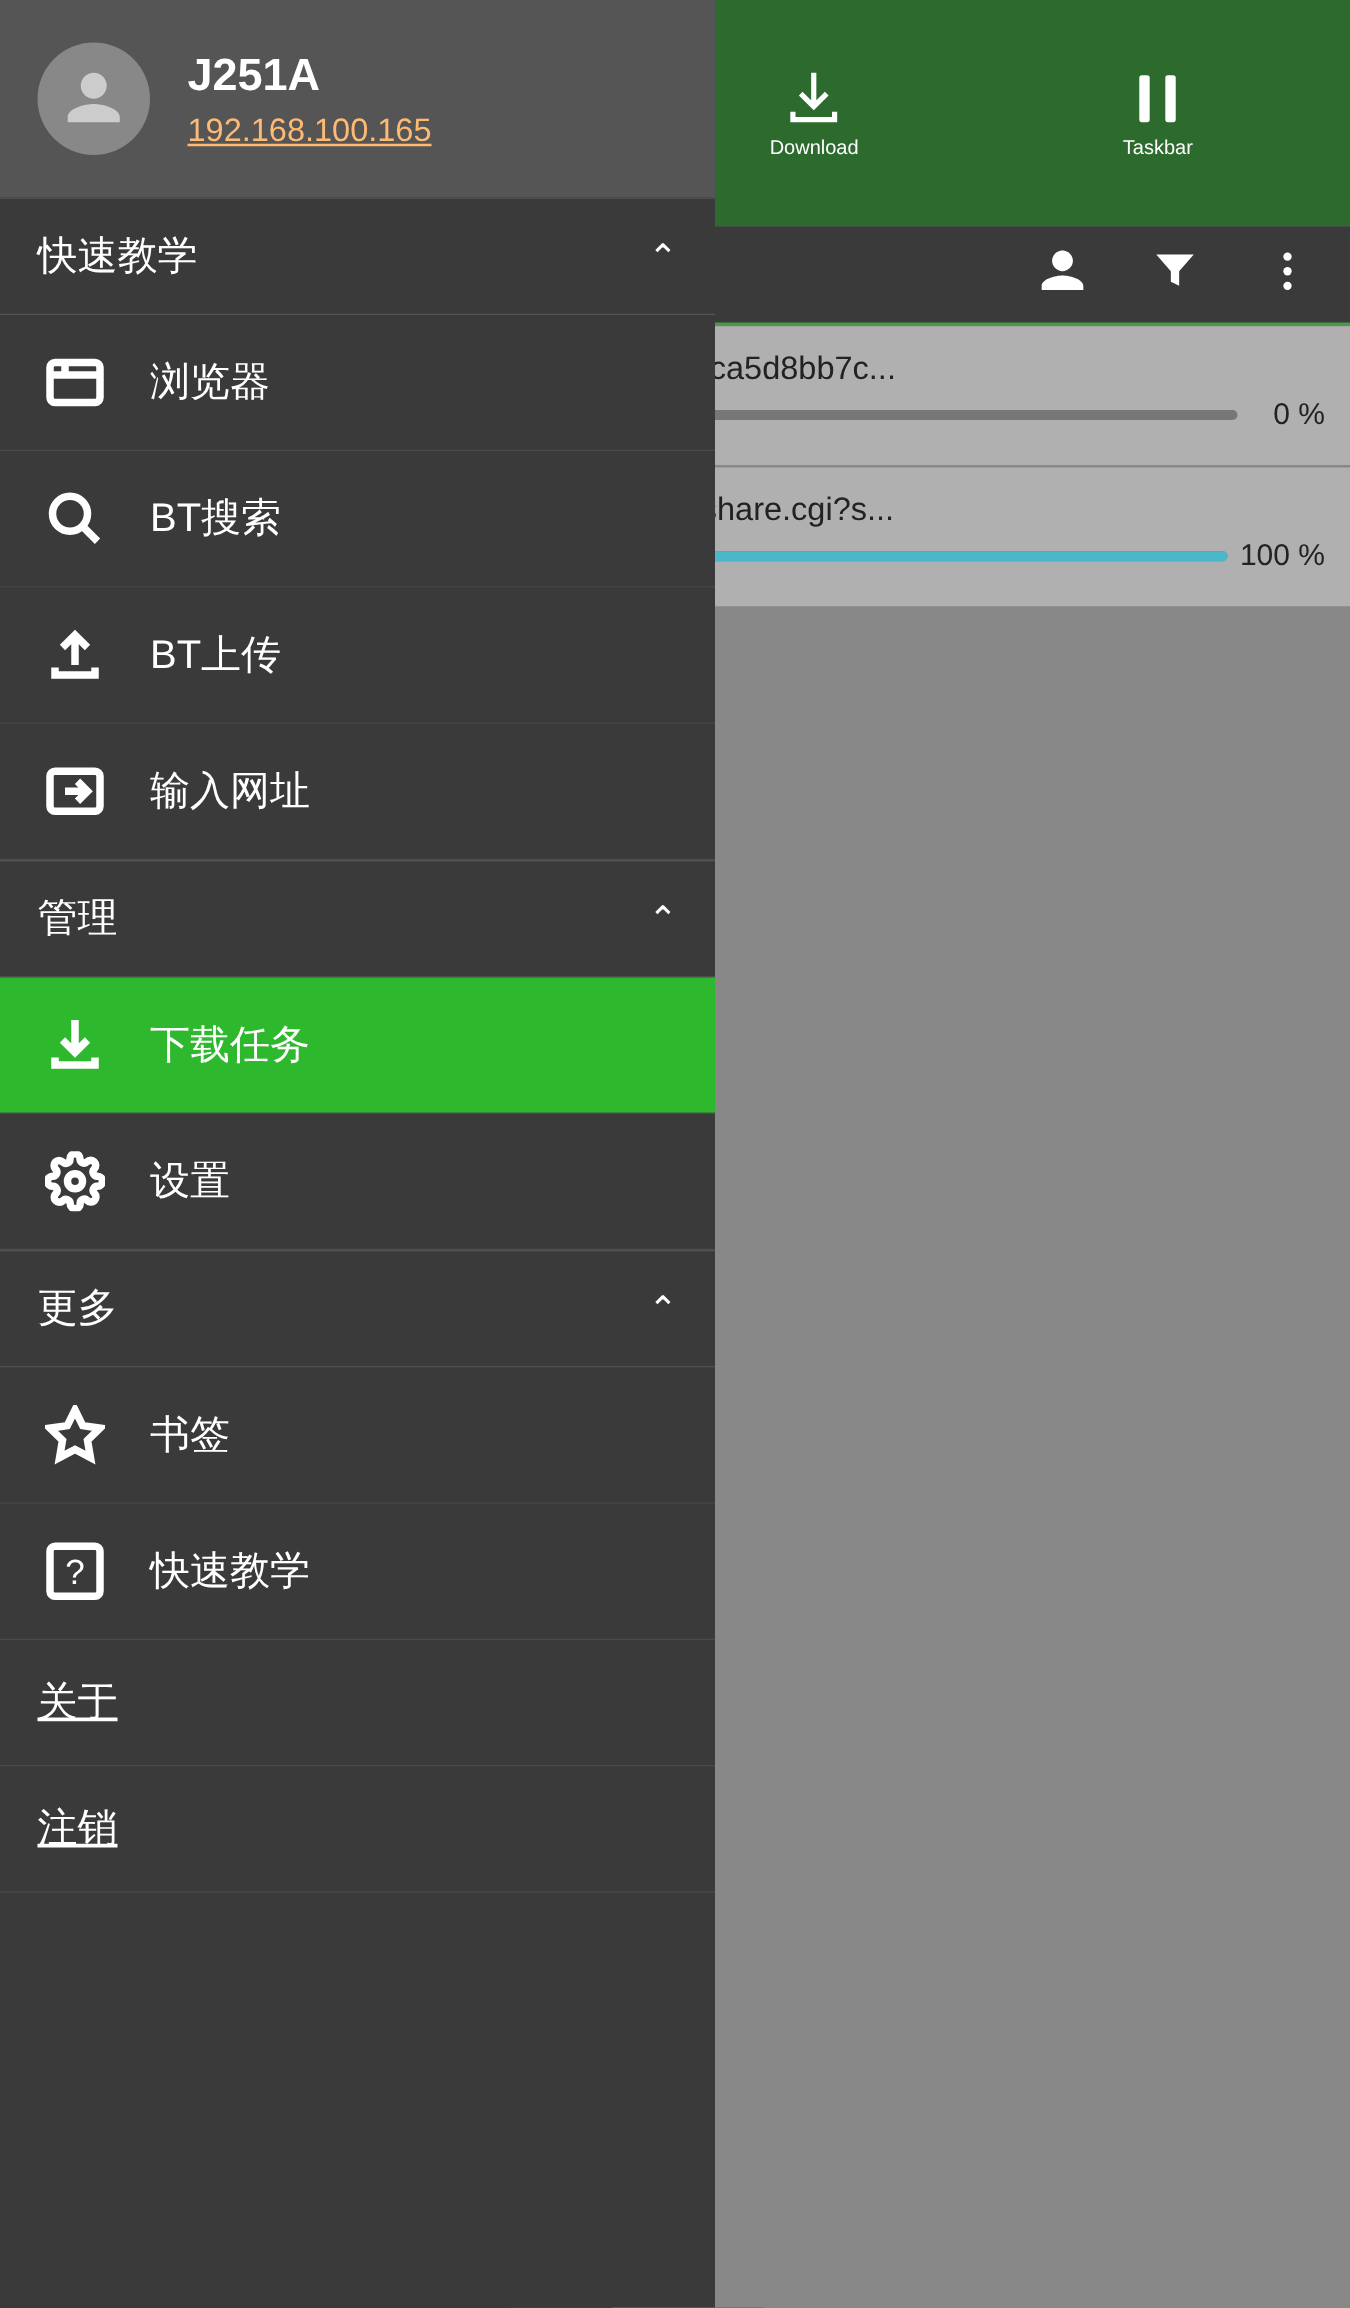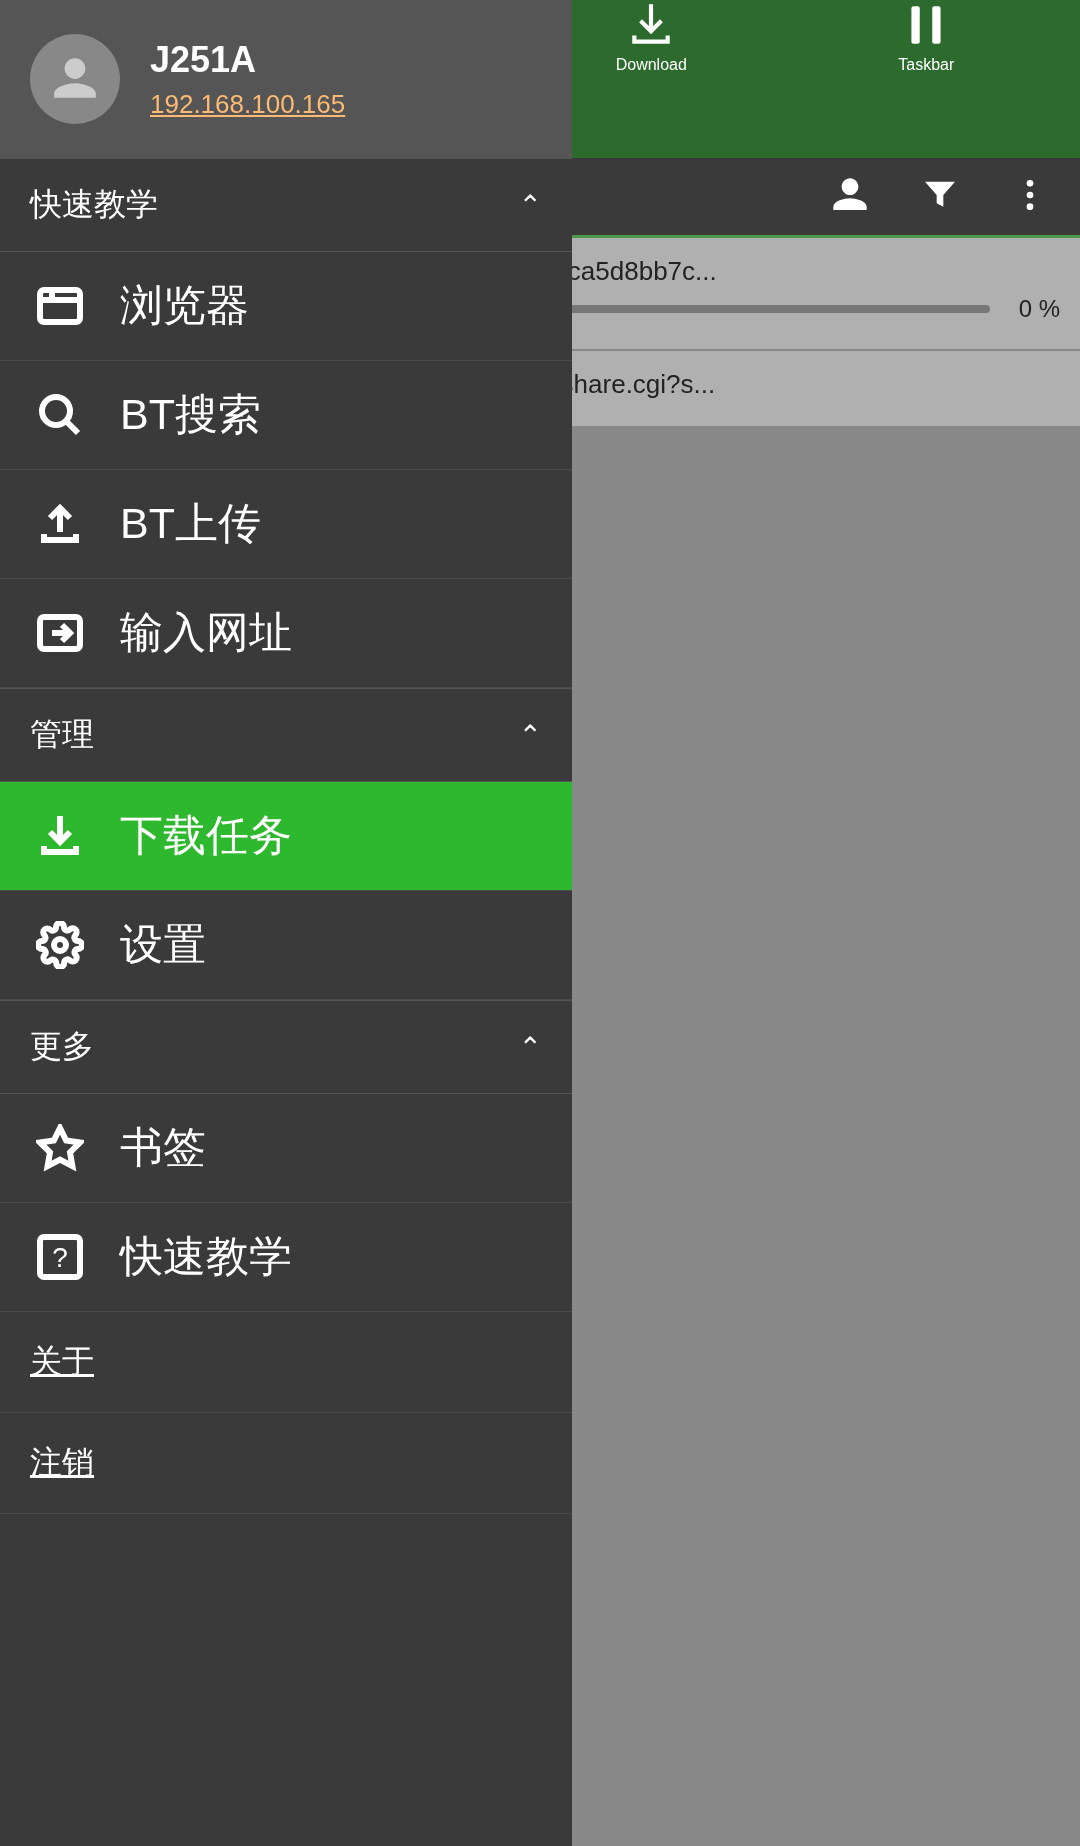--- a/index.html
+++ b/index.html
@@ -18,24 +18,24 @@
       right: 0;
       top: 0;
       width: 590px;
       height: 100%;
       background: #888;
       display: flex;
       flex-direction: column;
     }
 
     .right-header {
-      height: 158px;
+      height: 181px;
       background: #2d6a2d;
       display: flex;
-      align-items: flex-start;
+      align-items: center;
       justify-content: space-around;
       padding: 0 20px;
     }
 
     .right-header-item {
       display: flex;
       flex-direction: column;
       align-items: center;
       color: white;
       gap: 6px;
@@ -196,21 +196,21 @@
     .drawer-item-icon svg {
       width: 48px;
       height: 48px;
       stroke: white;
       fill: none;
       stroke-width: 3;
     }
 
     .drawer-item-label {
       color: white;
-      font-size: 43px;
+      font-size: 32px;
     }
 
     .drawer-flat-item {
       padding: 28px 30px;
       border-bottom: 1px solid #4a4a4a;
       background: #3a3a3a;
       cursor: pointer;
     }
 
     .drawer-flat-label {
@@ -272,20 +272,26 @@
       <div class="download-item-name">od20ca5d8bb7c...</div>
       <div class="download-item-progress-row">
         <div class="progress-bar-bg">
           <div class="progress-bar-fill" style="width:0%; background:#333;"></div>
         </div>
         <span class="progress-pct">0 %</span>
       </div>
     </div>
     <div class="download-item">
       <div class="download-item-name">080/share.cgi?s...</div>
+      <div class="download-item-progress-row">
+        <div class="progress-bar-bg">
+          <div class="progress-bar-fill" style="width:100%; background:#4ab8c8;"></div>
+        </div>
+        <span class="progress-pct">100 %</span>
+      </div>
     </div>
   </div>
 </div>
 
 <div class="drawer">
 
   <div class="drawer-header">
     <div class="avatar">
       <svg viewBox="0 0 24 24">
         <path d="M12 12c2.7 0 5-2.3 5-5s-2.3-5-5-5-5 2.3-5 5 2.3 5 5 5zm0 2c-3.3 0-10 1.7-10 5v2h20v-2c0-3.3-6.7-5-10-5z"></path>

